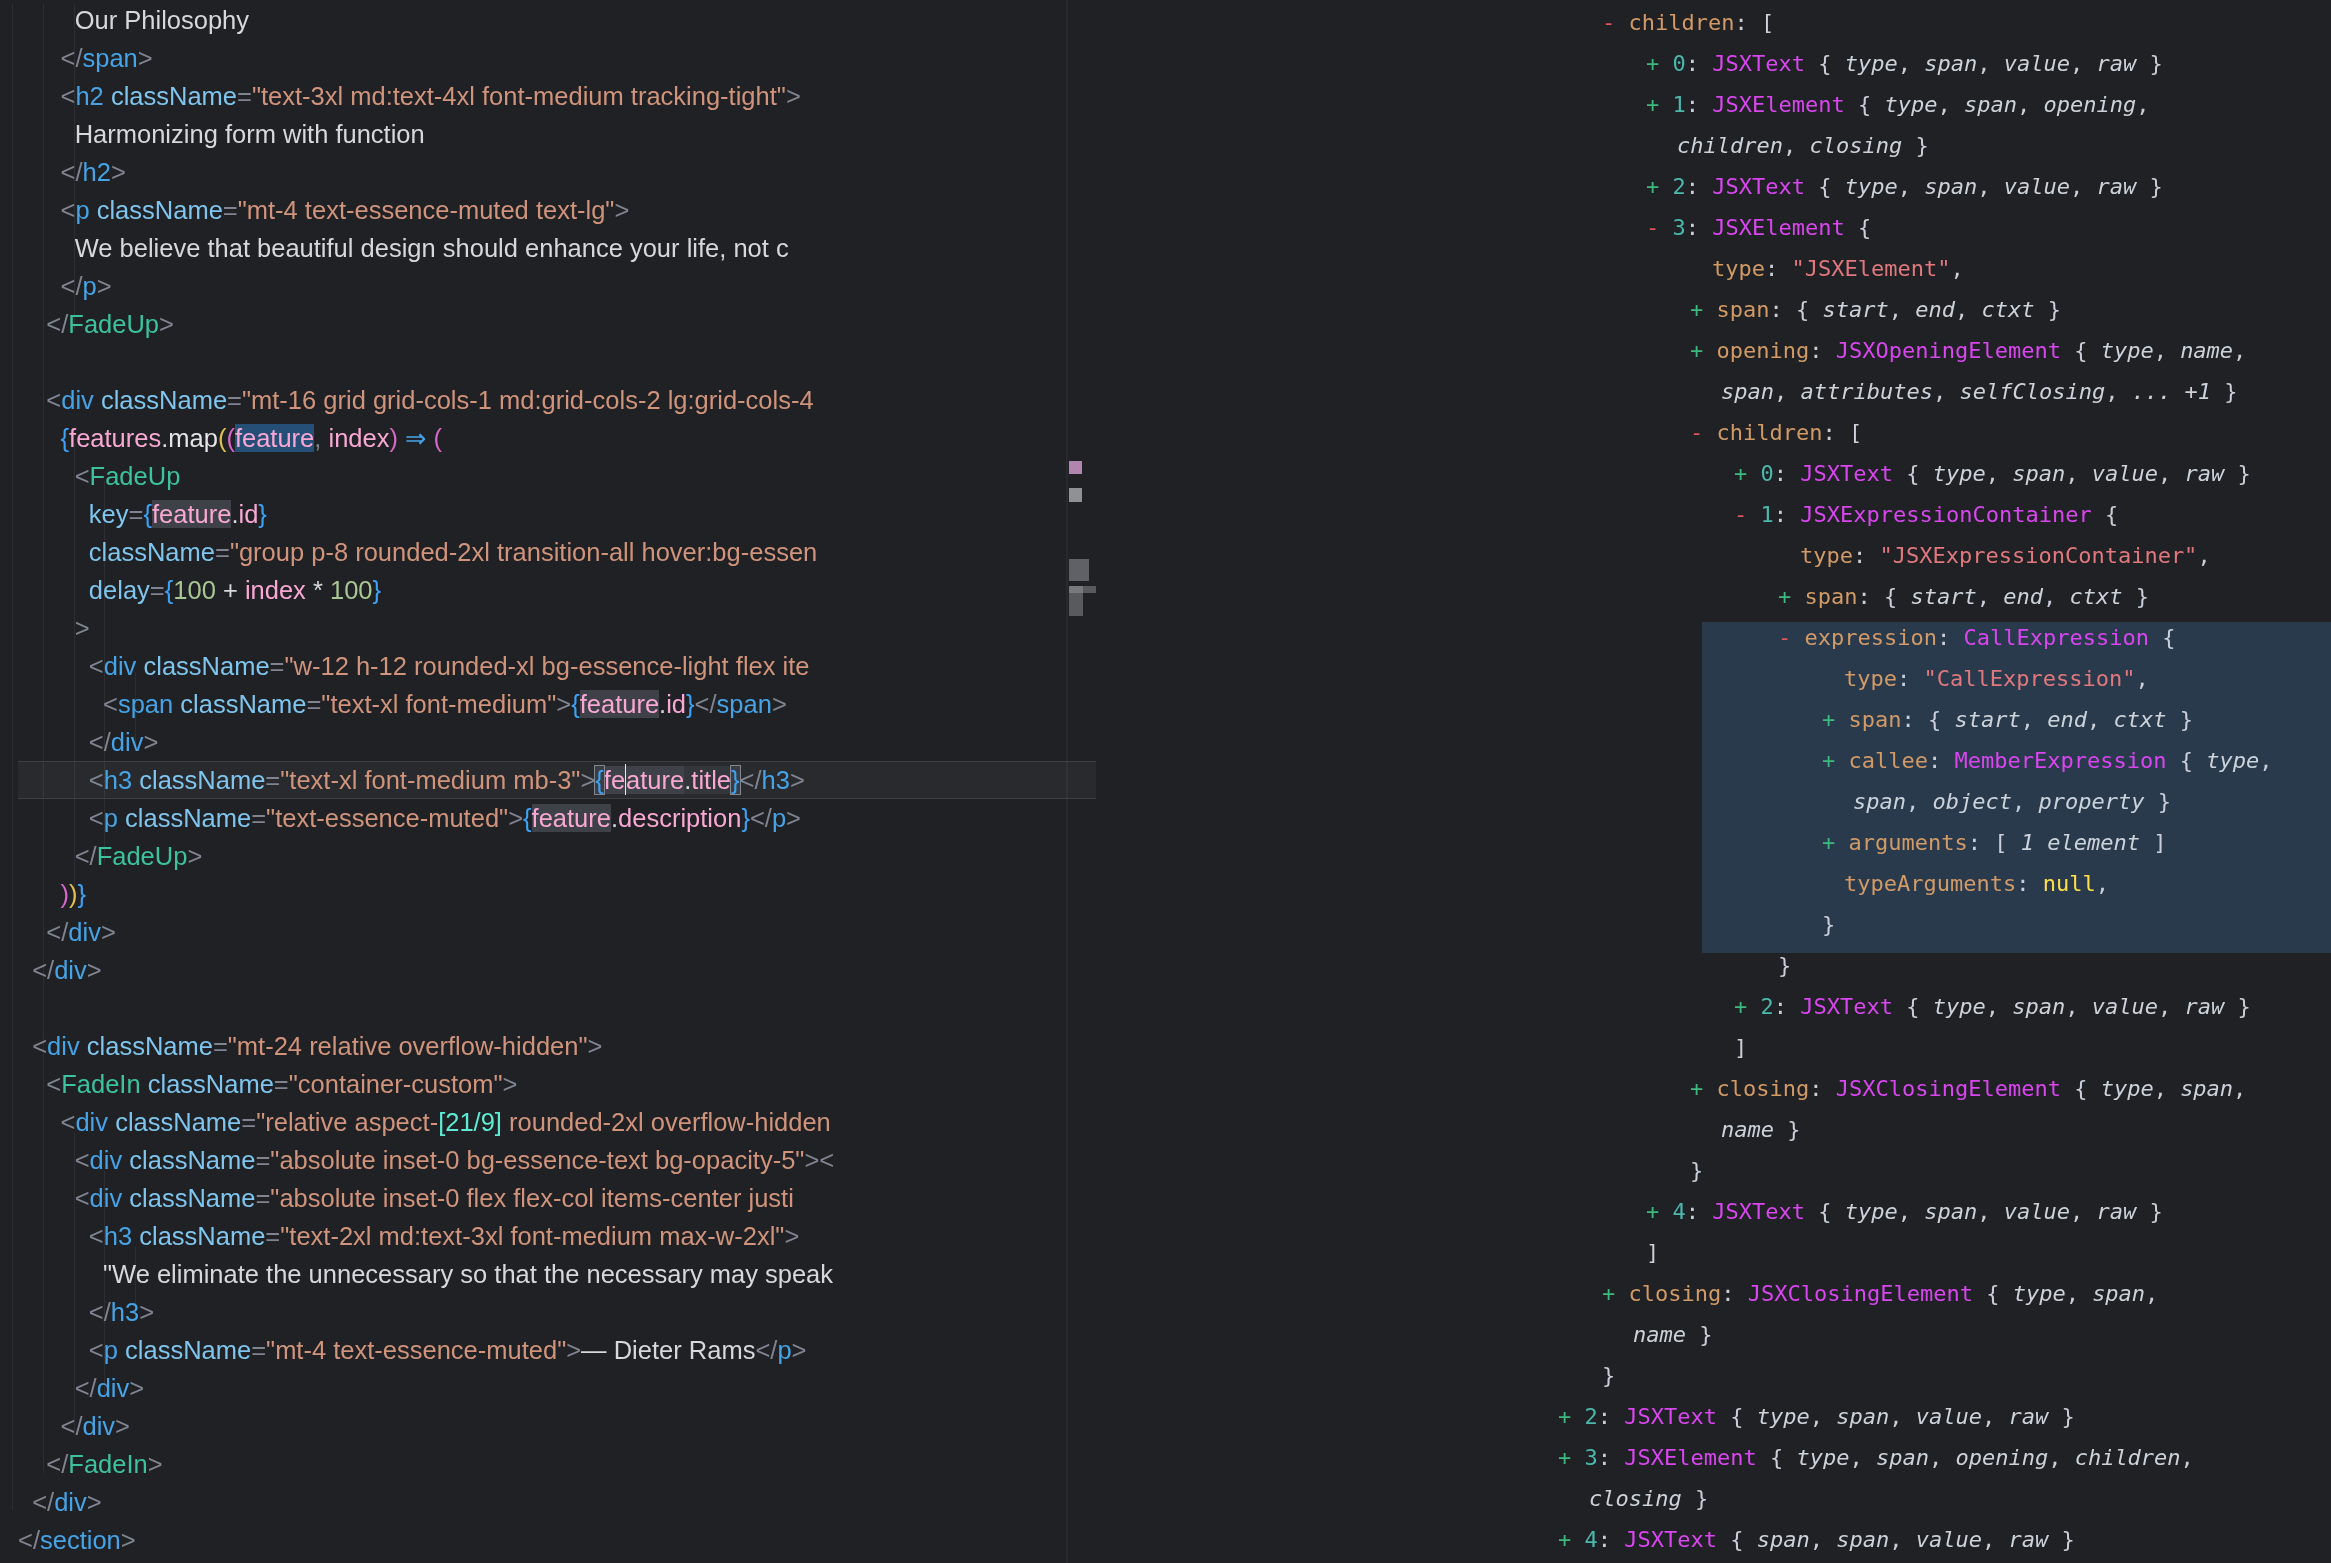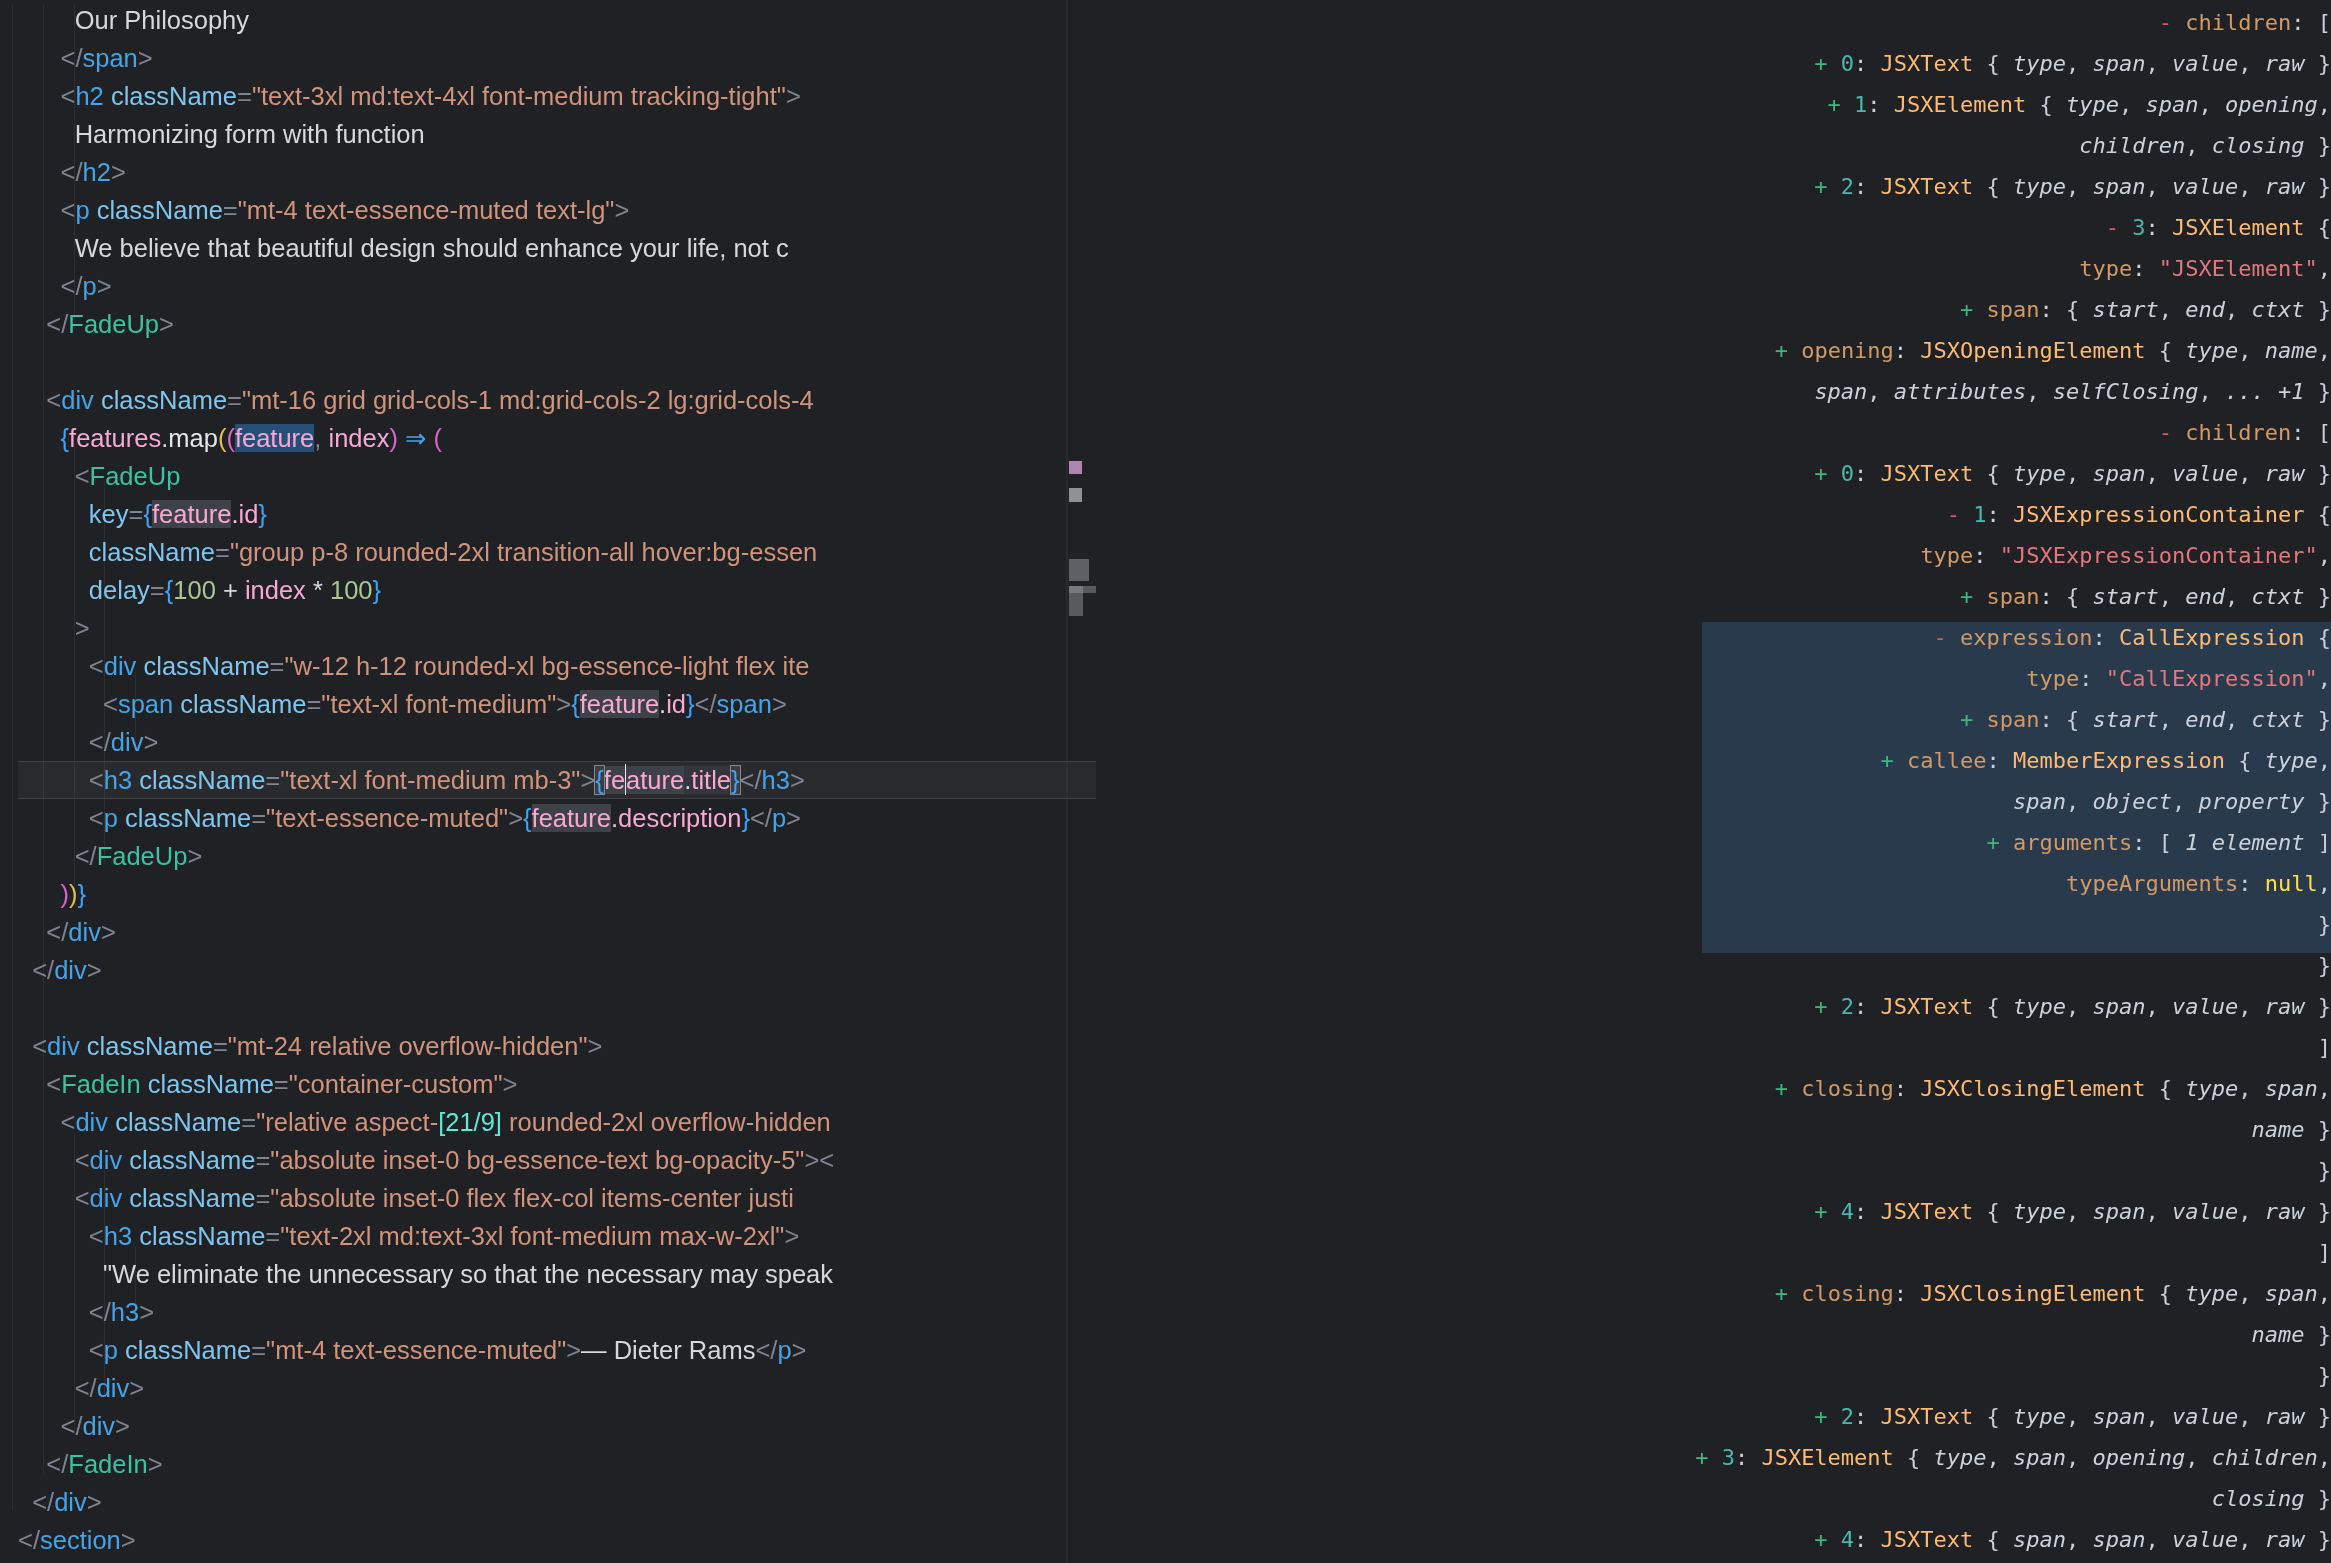--- a/index.html
+++ b/index.html
@@ -23,24 +23,24 @@
   .box{outline:0.9px solid #81868f;background:#3a3e44}
   .caret{display:inline-block;width:0;border-left:1.8px solid #e8e8e8;height:31px;vertical-align:-6.4px;}
 
   .guide{position:absolute;width:0.9px;background:#2c2e31;z-index:1;}
   #ruler-line{position:absolute;left:1066px;top:0;bottom:0;width:1.8px;background:#27292c;z-index:1;}
   .ov-mark{position:absolute;z-index:3;}
 
   
   #ast-lines{position:absolute;left:0;top:1.8px;width:100%;
     font-family:"DejaVu Sans Mono","Liberation Mono",monospace;
-    font-size:22px;line-height:41px;white-space:pre;text-align:right;}
+    font-size:22px;line-height:41px;white-space:pre;}
   .ast-row{height:41px;position:relative;z-index:2;}
   .r-M{color:#e0565e}.r-P{color:#3eb97e}.r-k{color:#d19a66}.r-i{color:#4cb8ad}
-  .r-t{color:#fdba74}.r-p{color:#c9ced8}.r-s{color:#e0787d}.r-N{color:#fde047}
+  .r-t{color:#d946ef}.r-p{color:#c9ced8}.r-s{color:#e0787d}.r-N{color:#fde047}
   .r-e{color:#ccd2da;font-style:italic}
   #ast-highlight{position:absolute;background:#2a3a4d;z-index:1;right:0;}
 </style>
 </head>
 <body>
 
 <div id="left-pane" class="pane">
   <div id="ruler-line"></div>
 
   <div class="guide" style="left:11.8px;top:3.6px;height:1506px"></div>

